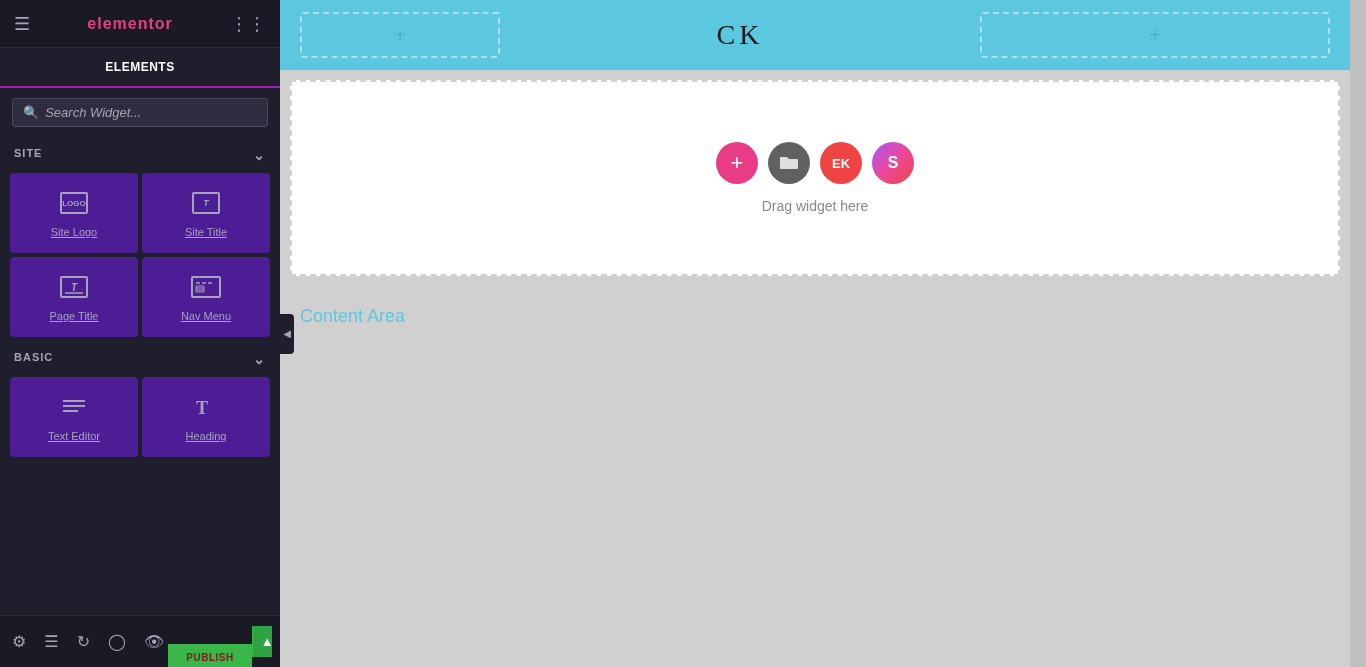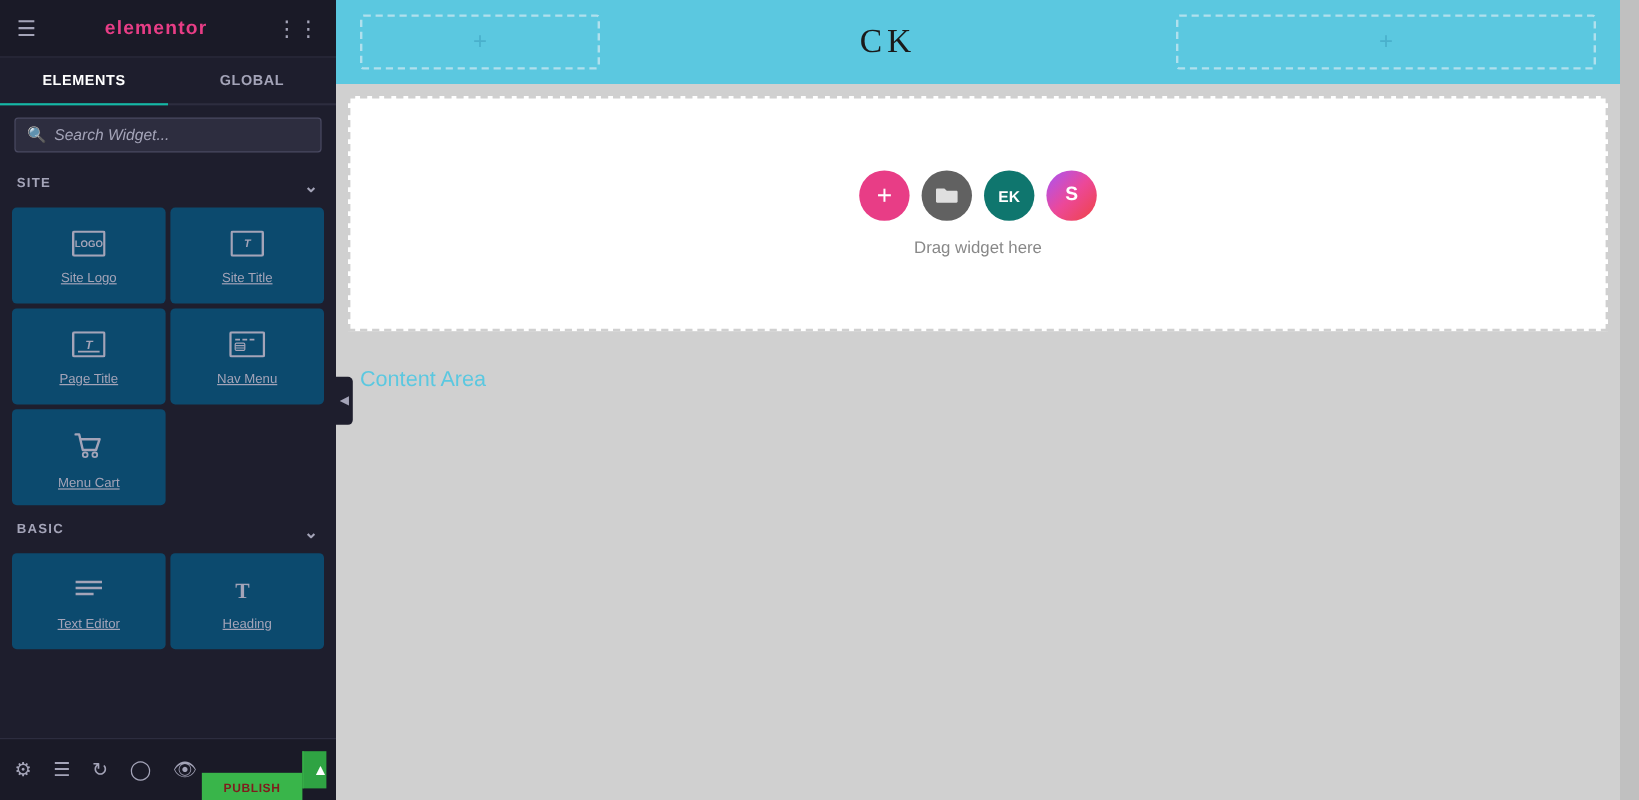--- a/index.html
+++ b/index.html
@@ -58,21 +58,21 @@
       padding: 12px 0;
       font-size: 12px;
       font-weight: bold;
       letter-spacing: 0.5px;
       cursor: pointer;
       color: #a4a4b8;
     }
 
     .panel-tab.active {
       color: #fff;
-      border-bottom: 2px solid #14b8a6;
+      border-bottom: 2px solid #a21caf;
       margin-bottom: -2px;
     }
 
     
     .panel-search {
       padding: 10px 12px;
       background: #1e1e2d;
     }
 
     .search-input-wrapper {
@@ -119,21 +119,21 @@
     
     .widget-grid {
       display: grid;
       grid-template-columns: 1fr 1fr;
       gap: 4px;
       padding: 4px 10px;
       overflow-y: auto;
     }
 
     .widget-item {
-      background: #0c4a6e;
+      background: #4c1d95;
       border-radius: 4px;
       display: flex;
       flex-direction: column;
       align-items: center;
       justify-content: center;
       padding: 16px 8px 12px;
       cursor: grab;
       min-height: 80px;
     }
 
@@ -309,21 +309,21 @@
       border: none;
       cursor: pointer;
       display: flex;
       align-items: center;
       justify-content: center;
       font-size: 18px;
     }
 
     .btn-add { background: #e83d86; color: #fff; font-size: 22px; }
     .btn-folder { background: #616161; color: #fff; }
-    .btn-ek { background: #0f766e; color: #fff; font-size: 13px; font-weight: bold; text-align: center; }
+    .btn-ek { background: #ef4444; color: #fff; font-size: 13px; font-weight: bold; text-align: center; }
     .btn-s { background: linear-gradient(135deg, #a855f7, #ec4899, #ef4444); color: #fff; font-size: 16px; font-weight: bold; }
 
     .drag-widget-text {
       color: #888;
       font-size: 14px;
     }
 
     
     .canvas-content-area {
       padding: 20px;
@@ -354,21 +354,20 @@
 <div class="left-panel">
 
   <div class="panel-topbar">
     <span class="hamburger-icon">☰</span>
     <span class="panel-logo">elementor</span>
     <span class="grid-icon">⋮⋮</span>
   </div>
 
   <div class="panel-tabs">
     <div class="panel-tab active">ELEMENTS</div>
-    <div class="panel-tab">GLOBAL</div>
   </div>
 
   <div class="panel-search">
     <div class="search-input-wrapper">
       <span class="search-icon-svg">🔍</span>
       <input class="search-input" type="text" placeholder="Search Widget..." style="">
     </div>
   </div>
 
   <div class="panel-content">
@@ -421,30 +420,20 @@
             <rect x="5" y="10" width="8" height="6" rx="1" stroke="#a4a4b8" stroke-width="1" fill="none"></rect>
             <line x1="5" y1="12" x2="13" y2="12" stroke="#a4a4b8" stroke-width="1"></line>
             <line x1="5" y1="14" x2="13" y2="14" stroke="#a4a4b8" stroke-width="1"></line>
           </svg>
         </div>
         <span class="widget-label">Nav Menu</span>
       </div>
 
 
 
-      <div class="widget-item">
-        <div class="widget-icon">
-          <svg width="28" height="28" viewBox="0 0 28 28" fill="none" xmlns="http://www.w3.org/2000/svg">
-            <path d="M3 5H6L9 18H20L23 9H7" stroke="#a4a4b8" stroke-width="2" fill="none" stroke-linecap="round" stroke-linejoin="round"></path>
-            <circle cx="11" cy="22" r="2" stroke="#a4a4b8" stroke-width="1.5" fill="none"></circle>
-            <circle cx="19" cy="22" r="2" stroke="#a4a4b8" stroke-width="1.5" fill="none"></circle>
-          </svg>
-        </div>
-        <span class="widget-label">Menu Cart</span>
-      </div>
 
     </div>
 
     <div class="section-header">
       <span>BASIC</span>
       <span class="chevron-icon">⌄</span>
     </div>
 
     <div class="widget-grid">
 

